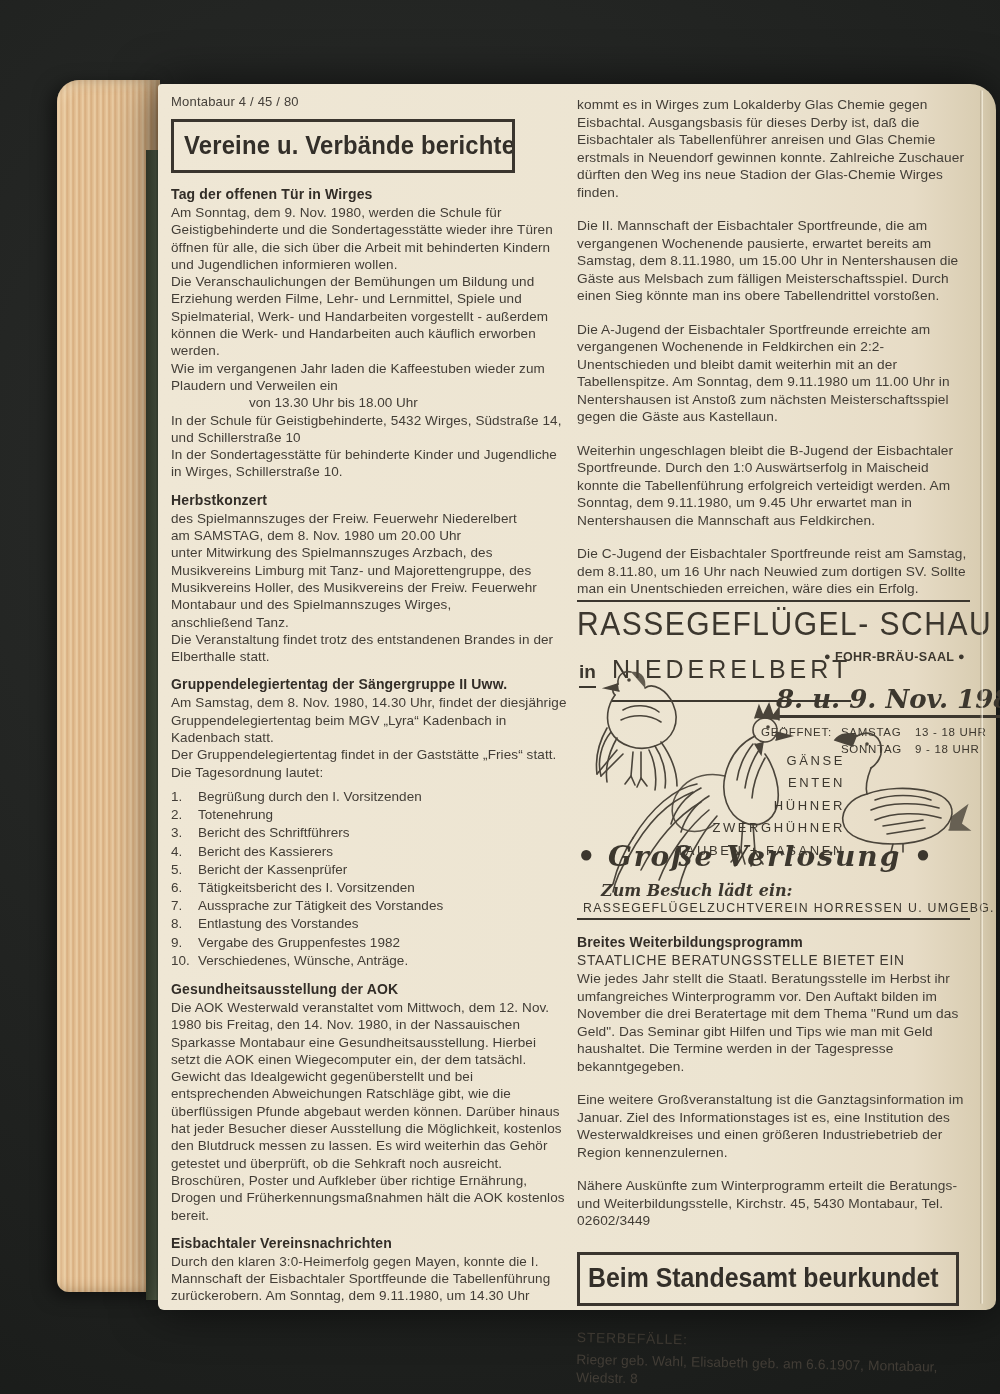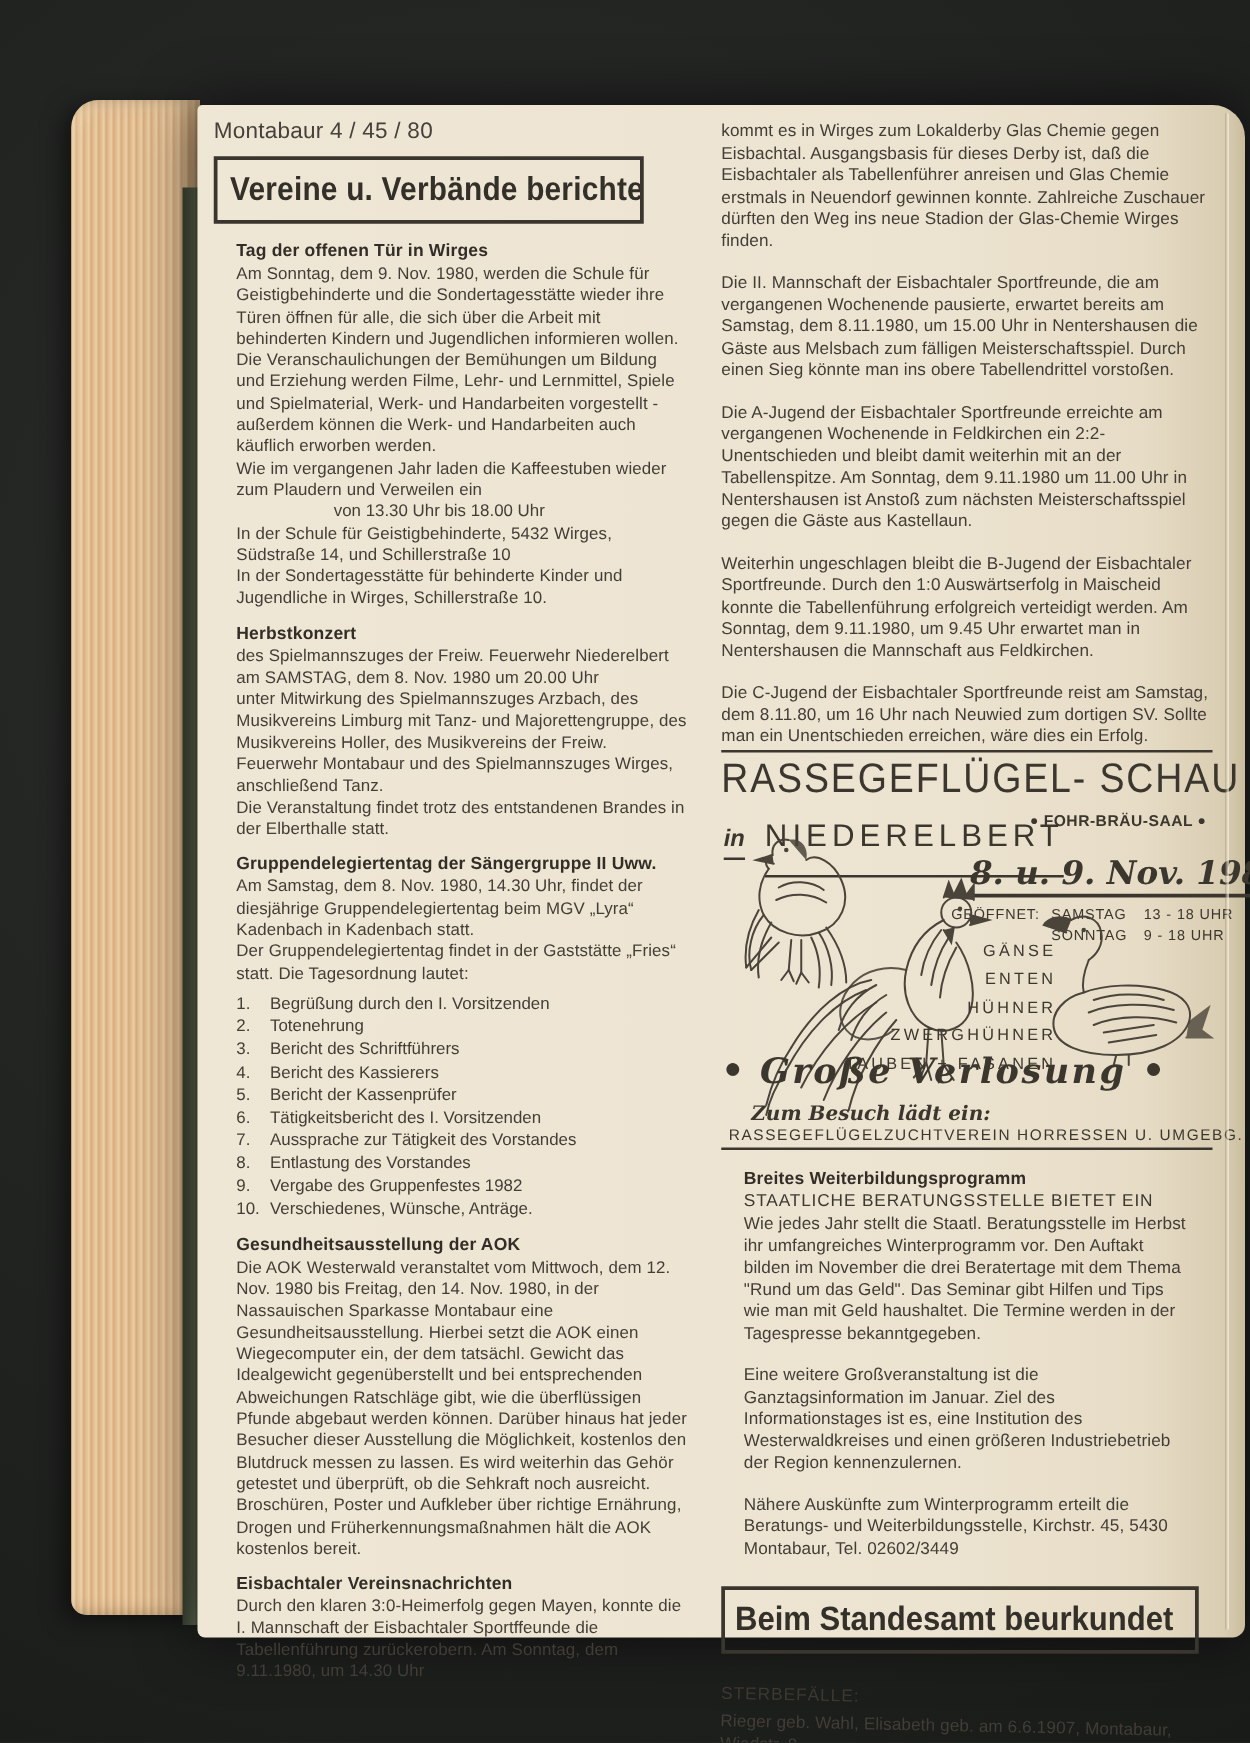--- a/index.html
+++ b/index.html
@@ -31,39 +31,39 @@
   }
   .page::after{ 
     content:"";position:absolute;top:6px;bottom:6px;right:13px;width:3px;
     background:linear-gradient(90deg,rgba(90,70,40,.25),rgba(255,250,235,.85));
     border-radius:3px;
   }
   .col{position:absolute;top:0;}
   .col-left{left:13px;width:397px;top:8px;}
   .col-right{left:419px;width:393px;top:12px;}
 
-  .page-ref{font-size:18px;color:#45403a;margin:2px 0 10px;letter-spacing:.2px;}
+  .page-ref{font-size:13px;color:#45403a;margin:2px 0 10px;letter-spacing:.2px;}
   .banner{
     box-sizing:border-box;width:344px;border:3px solid #3a352e;
     padding:8px 10px 9px;margin:0 0 13px;white-space:nowrap;overflow:hidden;
   }
   .banner .banner-text{
     display:inline-block;font-size:26.5px;font-weight:700;color:#332f29;
     transform:scaleX(.9);transform-origin:left center;letter-spacing:.2px;
   }
   .banner2{
     box-sizing:border-box;width:382px;border:3px solid #3a352e;
     padding:8px 8px 9px;margin:22px 0 24px;white-space:nowrap;overflow:hidden;
   }
   .banner2 .banner-text{
     display:inline-block;font-size:27px;font-weight:700;color:#332f29;
     transform:scaleX(.92);transform-origin:left center;
   }
 
-  section{margin:0 18px 11px;}
+  section{margin:0 0 11px;}
   .h{font-size:14px;font-weight:700;color:#322d27;margin:0 0 2px;letter-spacing:.15px;}
   .p{margin:0;font-size:13.5px;line-height:17.3px;color:#423d36;letter-spacing:.1px;}
   .col-right .p{font-size:13.7px;line-height:17.5px;}
   .gap{margin-bottom:16px;}
   .sched{padding-left:78px;font-size:13.5px;line-height:17.3px;color:#423d36;}
   .agenda{margin-top:7px;}
   .agenda-row{display:flex;font-size:13.5px;line-height:18.2px;color:#423d36;}
   .agenda-row .num{width:27px;flex:none;}
   .caps-line{font-size:13.8px;line-height:18.5px;letter-spacing:.7px;color:#3d3831;}
 
@@ -74,21 +74,21 @@
     color:#3c372e;
   }
   .ad-title{
     position:absolute;top:5px;left:0;right:0;text-align:center;
     font-size:30px;letter-spacing:1.5px;color:#3c372e;
     transform:scaleY(1.1);white-space:nowrap;
   }
   .ad-loc{position:absolute;top:53px;left:2px;white-space:nowrap;}
   .ad-loc .loc-in{
     display:inline-block;font-size:19px;font-weight:700;border-bottom:2px solid #3c372e;
-    padding-bottom:3px;margin-right:16px;font-style:italic;
+    padding-bottom:3px;margin-right:16px;
   }
   .ad-loc .loc-name{
     display:inline-block;font-size:25px;letter-spacing:4px;border-bottom:2px solid #3c372e;
     padding-bottom:16px;
   }
   .ad-venue{position:absolute;top:48px;left:247px;font-size:12.5px;letter-spacing:.4px;white-space:nowrap;font-weight:bold;}
   .ad-venue .dot{font-size:11px;vertical-align:1px;}
   .ad-date{
     position:absolute;top:82px;left:196px;
     font-family:"DejaVu Serif", serif;font-style:italic;font-weight:700;

